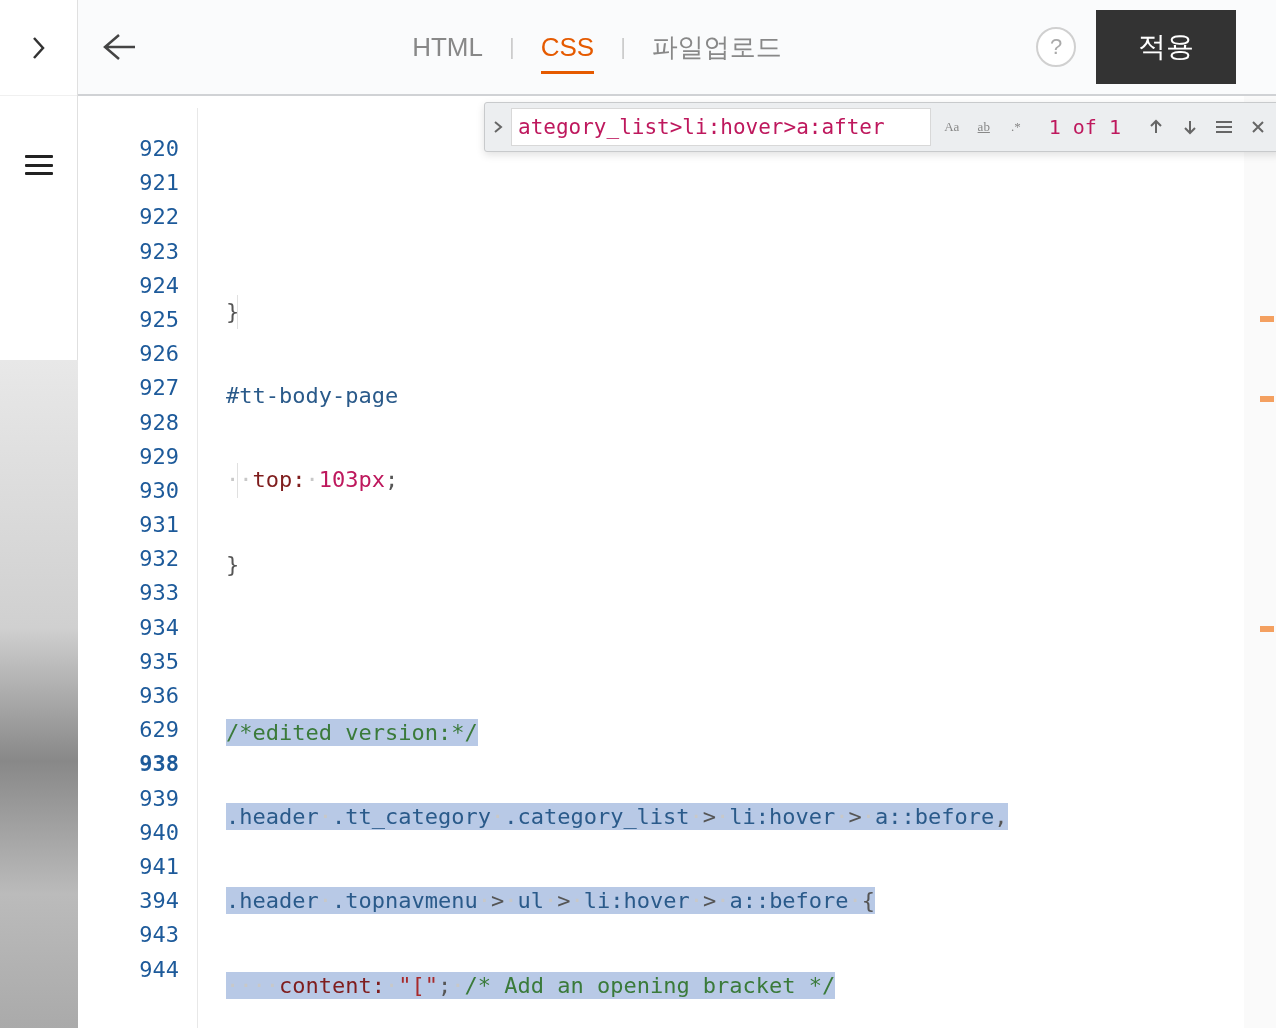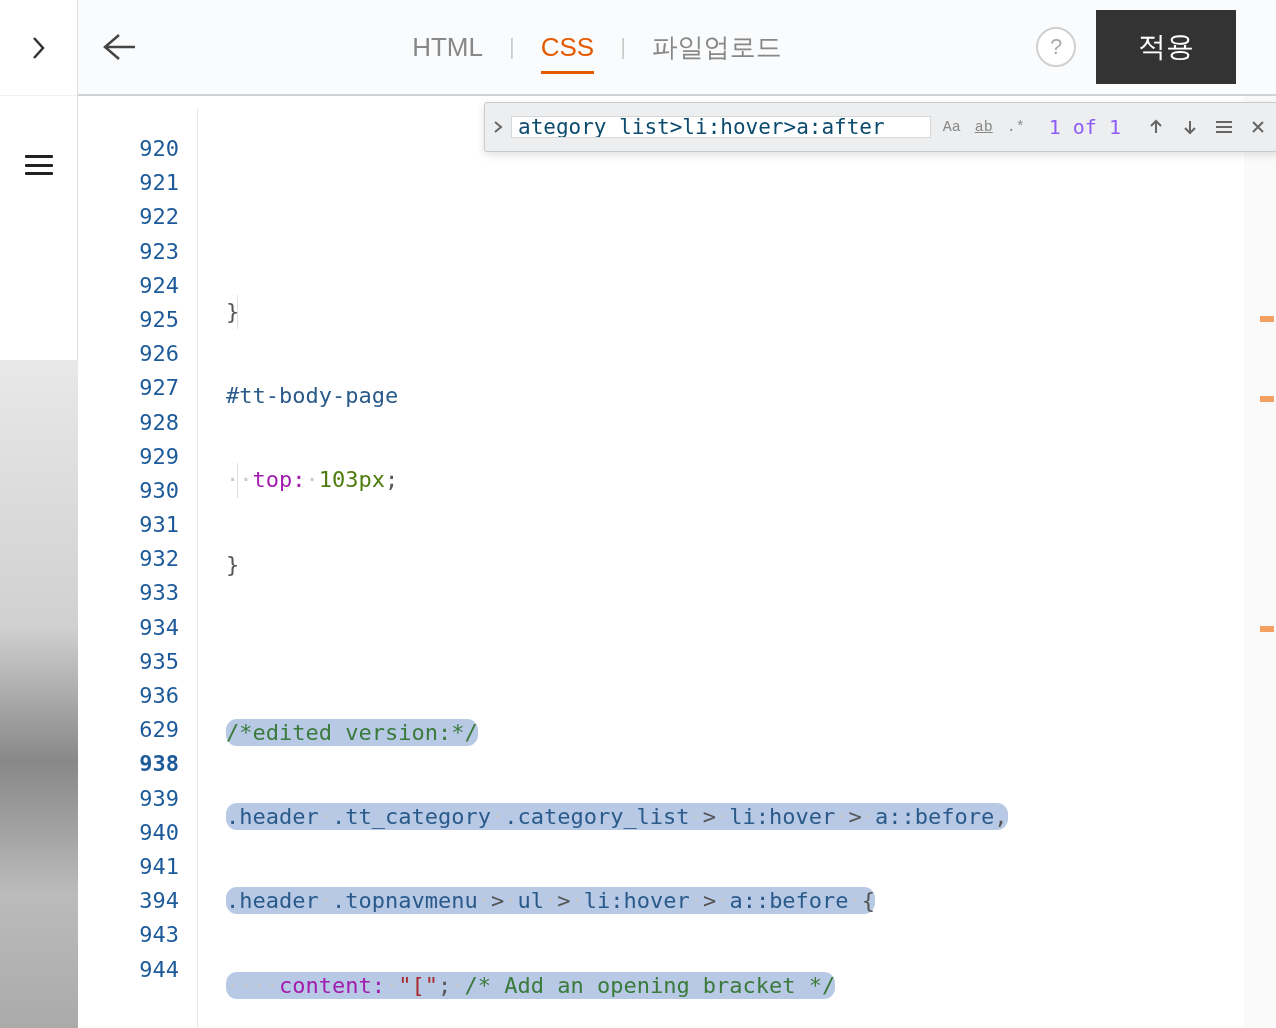--- a/index.html
+++ b/index.html
@@ -187,29 +187,29 @@
       overflow: hidden;
     }
     .code-line {
       height: 34.2px;
       line-height: 34.2px;
       padding-left: 28px;
       position: relative;
     }
 
     .tok-id { color: #2a5a8a; }
-    .tok-prop { color: #a21caf; }
-    .tok-num { color: #4d7c0f; }
+    .tok-prop { color: #7f1d1d; }
+    .tok-num { color: #be185d; }
     .tok-punc { color: #555; }
     .tok-comment { color: #3a7a3a; }
     .tok-string { color: #a82a2a; }
 
     .sel {
       background: #b8c9e6;
-      border-radius: 11px;
+      border-radius: 0;
       padding: 1px 0;
     }
 
     .ws-dot { color: #c8c8c8; }
     .indent-guide {
       position: absolute;
       left: 39px;
       top: 0;
       bottom: 0;
       width: 1px;
@@ -236,50 +236,50 @@
       height: 100%;
       display: flex;
       align-items: center;
       justify-content: center;
       cursor: pointer;
       color: #666;
       font-size: 16px;
     }
     .find-input {
       flex: 1;
-      height: 22px;
+      height: 38px;
       background: #fff;
       border: 1px solid #d8d8d8;
       padding: 0 6px;
       font-family: "Menlo", "Consolas", monospace;
       font-size: 21px;
-      color: #0c4a6e;
+      color: #be185d;
       display: flex;
       align-items: center;
       overflow: hidden;
     }
     .find-opts {
       display: flex;
       gap: 2px;
       padding: 0 6px;
     }
     .find-opt {
       width: 30px;
       height: 30px;
       display: flex;
       align-items: center;
       justify-content: center;
-      font-size: 15px;
+      font-size: 13px;
       color: #888;
       cursor: pointer;
-      font-family: Liberation Mono, monospace;
+      font-family: Liberation Serif, serif;
     }
     .find-count {
       font-size: 20px;
-      color: #8b5cf6;
+      color: #be185d;
       padding: 0 12px;
       white-space: nowrap;
     }
     .find-nav {
       display: flex;
       gap: 8px;
       padding: 0 10px;
       align-items: center;
     }
     .find-nav-btn {

